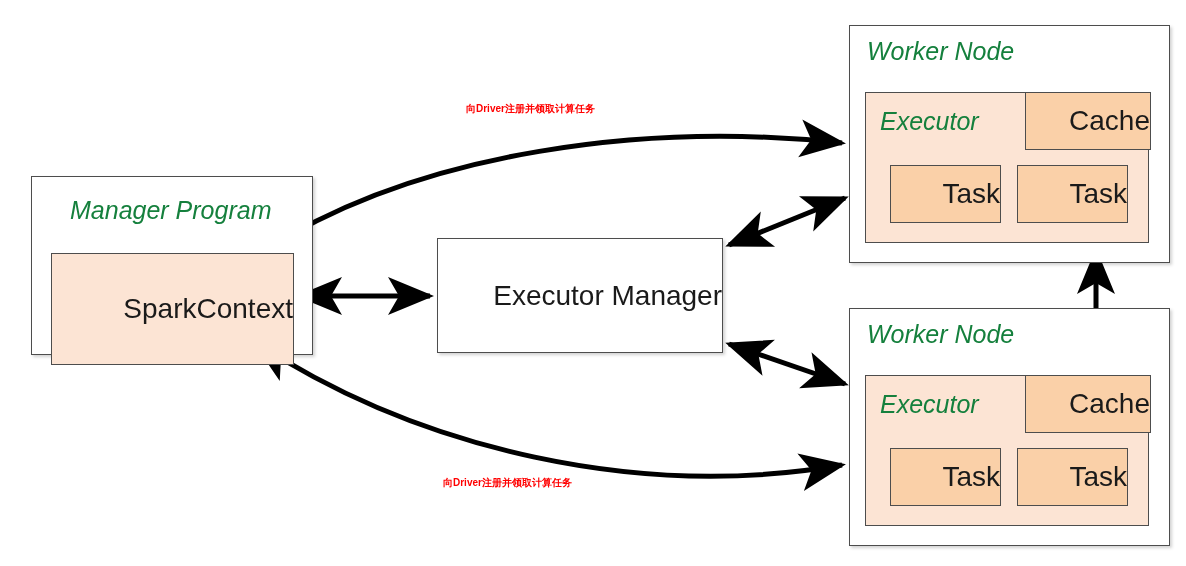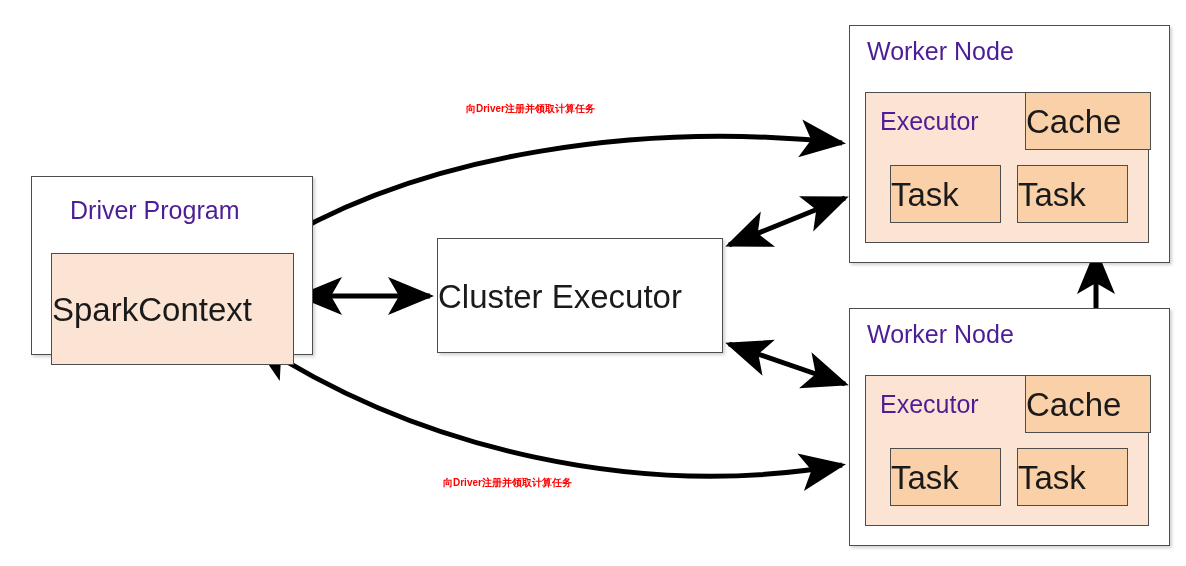--- a/index.html
+++ b/index.html
@@ -25,34 +25,35 @@
   .node {
     position: absolute;
     box-sizing: border-box;
     border: 1px solid #4d4d4d;
     background: #ffffff;
     box-shadow: 2px 2px 3px rgba(0,0,0,0.18);
   }
   .node-label {
     position: absolute;
     white-space: nowrap;
-    color: #4c1d95;
+    color: #15803d;
     font-size: 25px;
     line-height: 1;
+    font-style: italic;
   }
   .centered-label {
     position: absolute;
     left: 0;
     right: 0;
     top: 50%;
     transform: translateY(-50%);
-    text-align: left;
+    text-align: right;
     white-space: nowrap;
     color: #1a1a1a;
-    font-size: 33px;
+    font-size: 28px;
     line-height: 1;
   }
   .fill-light {
     background: #fce4d4;
   }
   .fill-deep {
     background: #fad0a8;
   }
   .annotation {
     position: absolute;
@@ -85,28 +86,28 @@
     <line x1="729" y1="344" x2="845" y2="384" stroke="#000000" stroke-width="5" marker-start="url(#ah-start)" marker-end="url(#ah-end)"></line>
 
     <line x1="1096" y1="252" x2="1096" y2="382" stroke="#000000" stroke-width="5" marker-start="url(#ah-start)" marker-end="url(#ah-end)"></line>
 
     <path d="M 262,252 C 420,150 650,122 842,143" fill="none" stroke="#000000" stroke-width="5" marker-start="url(#ah-start)" marker-end="url(#ah-end)"></path>
 
     <path d="M 255,342 C 420,450 640,500 842,465" fill="none" stroke="#000000" stroke-width="5" marker-start="url(#ah-start)" marker-end="url(#ah-end)"></path>
   </svg>
 
   <div class="node" style="left:31px; top:176px; width:282px; height:179px;">
-    <div class="node-label" style="left:38px; top:21px;">Driver Program</div>
+    <div class="node-label" style="left:38px; top:21px;">Manager Program</div>
     <div class="node fill-light" style="left:19px; top:76px; width:243px; height:112px; box-shadow:none;">
       <div class="centered-label">SparkContext</div>
     </div>
   </div>
 
   <div class="node" style="left:437px; top:238px; width:286px; height:115px;">
-    <div class="centered-label">Cluster Executor</div>
+    <div class="centered-label">Executor Manager</div>
   </div>
 
   <div class="node" style="left:849px; top:25px; width:321px; height:238px;">
     <div class="node-label" style="left:17px; top:13px;">Worker Node</div>
 
     <div class="node fill-light" style="left:15px; top:66px; width:284px; height:151px; box-shadow:none;">
       <div class="node-label" style="left:14px; top:16px;">Executor</div>
 
       <div class="node fill-deep" style="left:159px; top:-1px; width:126px; height:58px; box-shadow:none;">
         <div class="centered-label">Cache</div>

